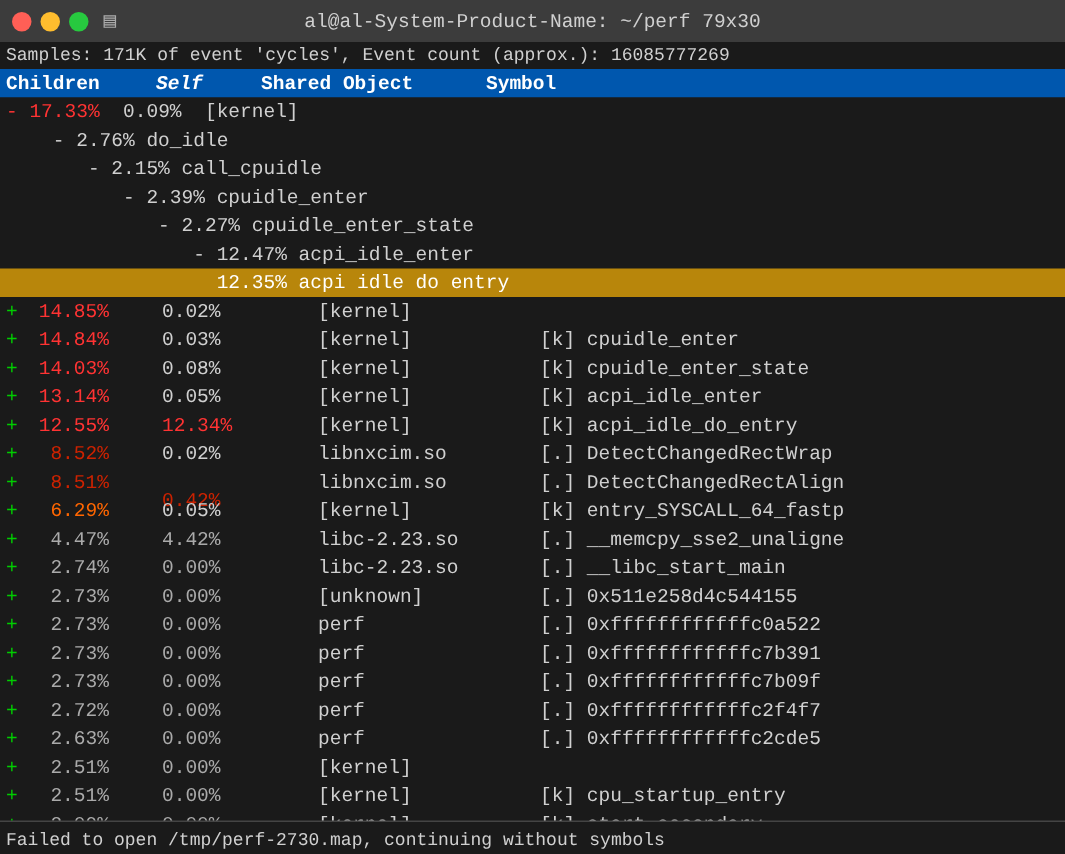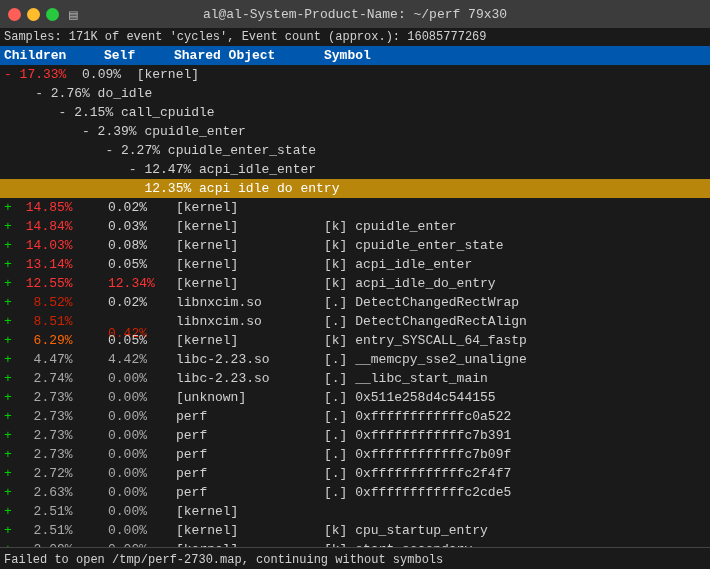--- a/index.html
+++ b/index.html
@@ -66,21 +66,21 @@
     }
     .col-headers {
       background: #0057ae;
       color: #ffffff;
       display: flex;
       padding: 2px 4px;
       font-size: 13px;
       font-weight: bold;
     }
     .col-children { width: 100px; }
-    .col-self { width: 70px; }
+    .col-self { width: 70px; font-style: italic; }
     .col-shared { width: 150px; }
     .col-symbol { flex: 1; }
 
     
     .data-rows {
       background: #1a1a1a;
     }
     .data-row {
       display: flex;
       align-items: center;
@@ -91,21 +91,21 @@
     }
     .data-row.highlighted {
       background: #b8860b;
       color: #ffffff;
     }
 
     .prefix { width: 14px; color: #00cc00; flex-shrink: 0; }
     .cell { display: inline-block; }
     .cell-children { width: 90px; }
     .cell-self { width: 68px; }
-    .cell-shared { width: 148px; }
+    .cell-shared { width: 148px; margin-left: 36px; }
     .cell-symbol { flex: 1; }
 
     
     .red { color: #ff3333; }
     .dark-red { color: #cc2200; }
     .orange { color: #ff6600; }
     .grey { color: #aaaaaa; }
     .green { color: #00cc00; }
 
     

